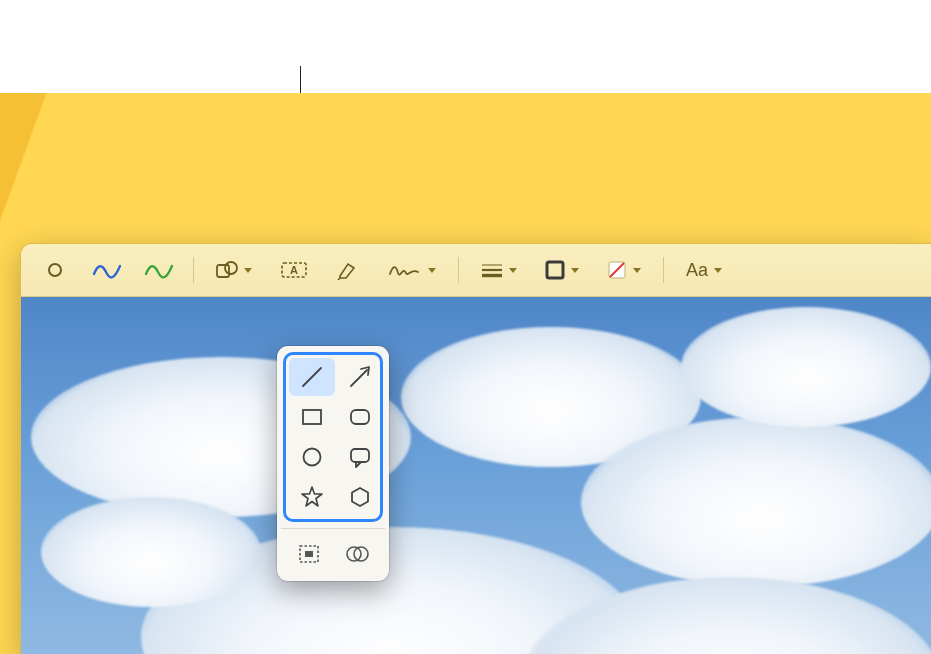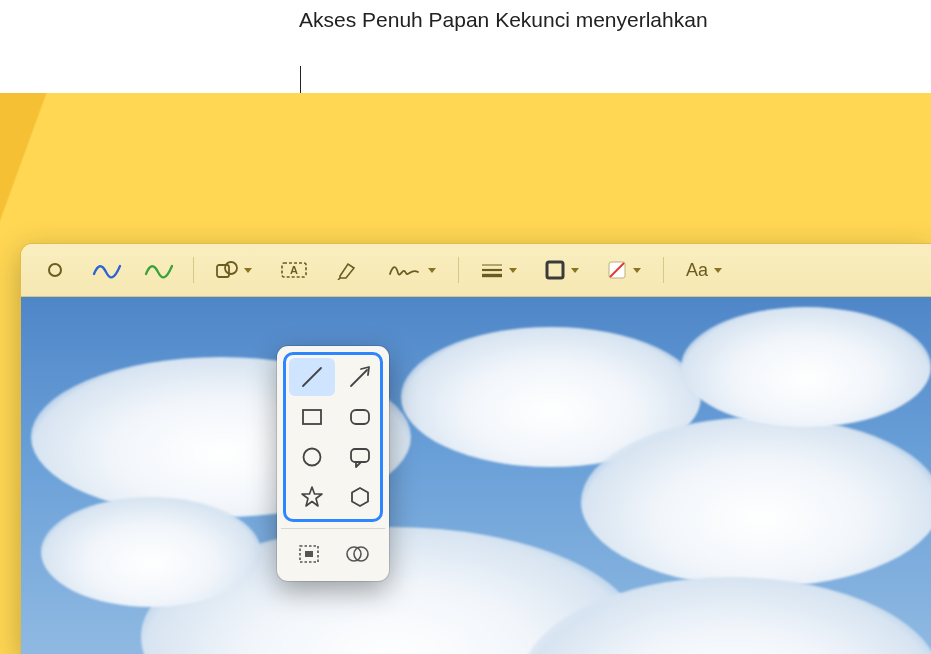--- a/index.html
+++ b/index.html
@@ -140,21 +140,20 @@
     .pop-sep { height: 1px; background: #d9d6cc; margin: 6px -2px; }
     .extra-row { display: flex; justify-content: space-around; padding: 2px 2px 4px; }
     .extra-item { width: 46px; height: 34px; display:flex; align-items:center; justify-content:center; color:#555;}
     svg { display: block; }
     .aa { font-size: 18px; color: #6b5d1f; }
   </style>
 </head>
 <body>
 
 <div class="callout">
-  <div>Akses Penuh Papan Kekunci menyerlahkan</div>
 </div>
 <div class="callout-line"></div>
 
 <div class="desktop-bg">
 
   <div class="window">
     <div class="toolbar">
 
       <div class="tb-btn iconw">
         <span class="dot-icon"></span>

